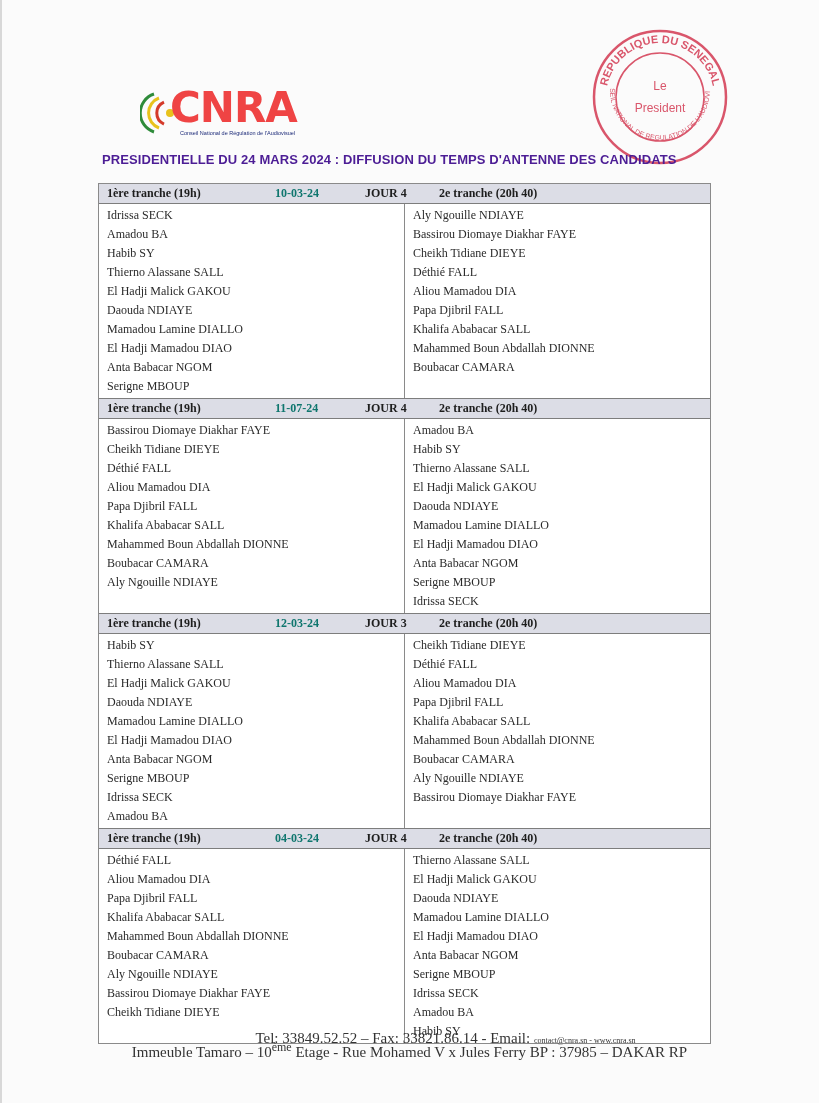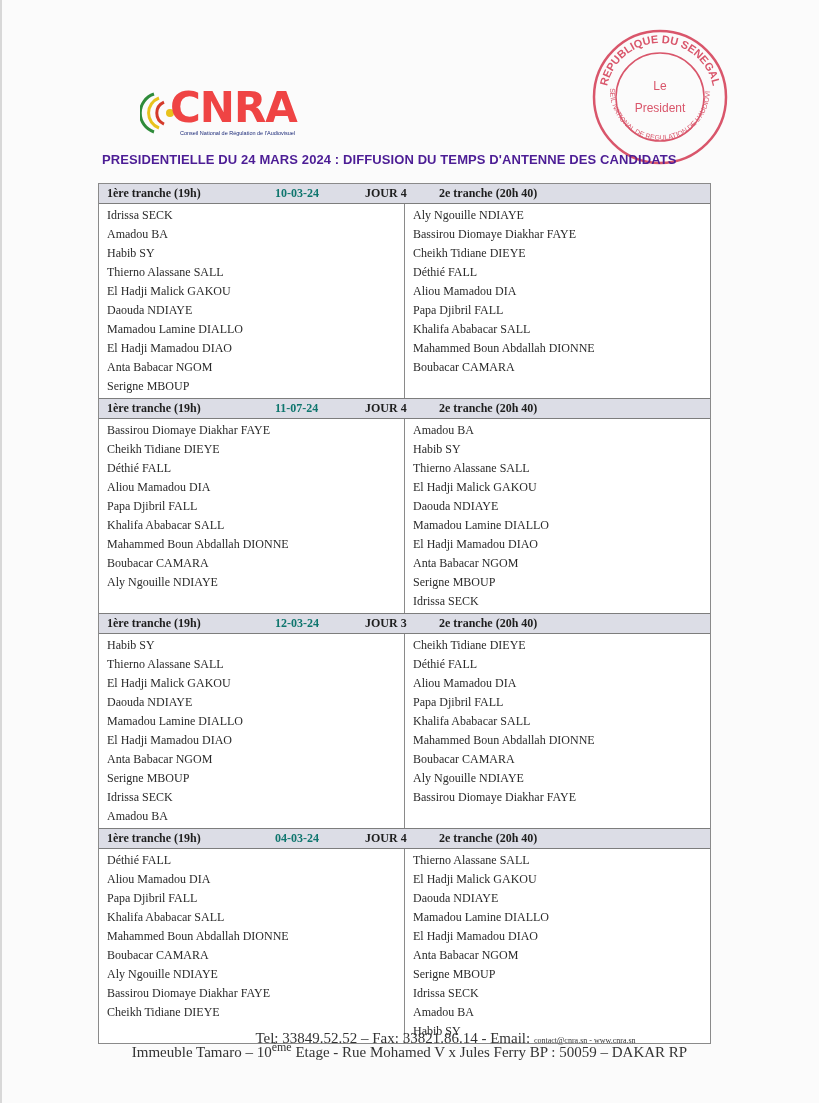--- a/index.html
+++ b/index.html
@@ -205,17 +205,17 @@
         <div class="name">Serigne MBOUP</div>
         <div class="name">Idrissa SECK</div>
         <div class="name">Amadou BA</div>
         <div class="name">Habib SY</div>
       </div>
     </div>
   </div>
 </div>
 
 <div class="footer footer-1">
-  <span>Immeuble Tamaro – 10</span><sup>ème</sup><span> Etage - Rue Mohamed V x Jules Ferry BP : 50059 – DAKAR RP</span>
+  <span>Immeuble Tamaro – 10</span><sup>ème</sup><span> Etage - Rue Mohamed V x Jules Ferry BP : 37985 – DAKAR RP</span>
 </div>
 <div class="footer footer-2">
   <span>Tel: 33849.52.52 – Fax: 33821.86.14 - Email: </span><span class="footer-small">contact@cnra.sn</span><span class="footer-small">  - www.cnra.sn</span>
 </div>
 
 </body></html>

